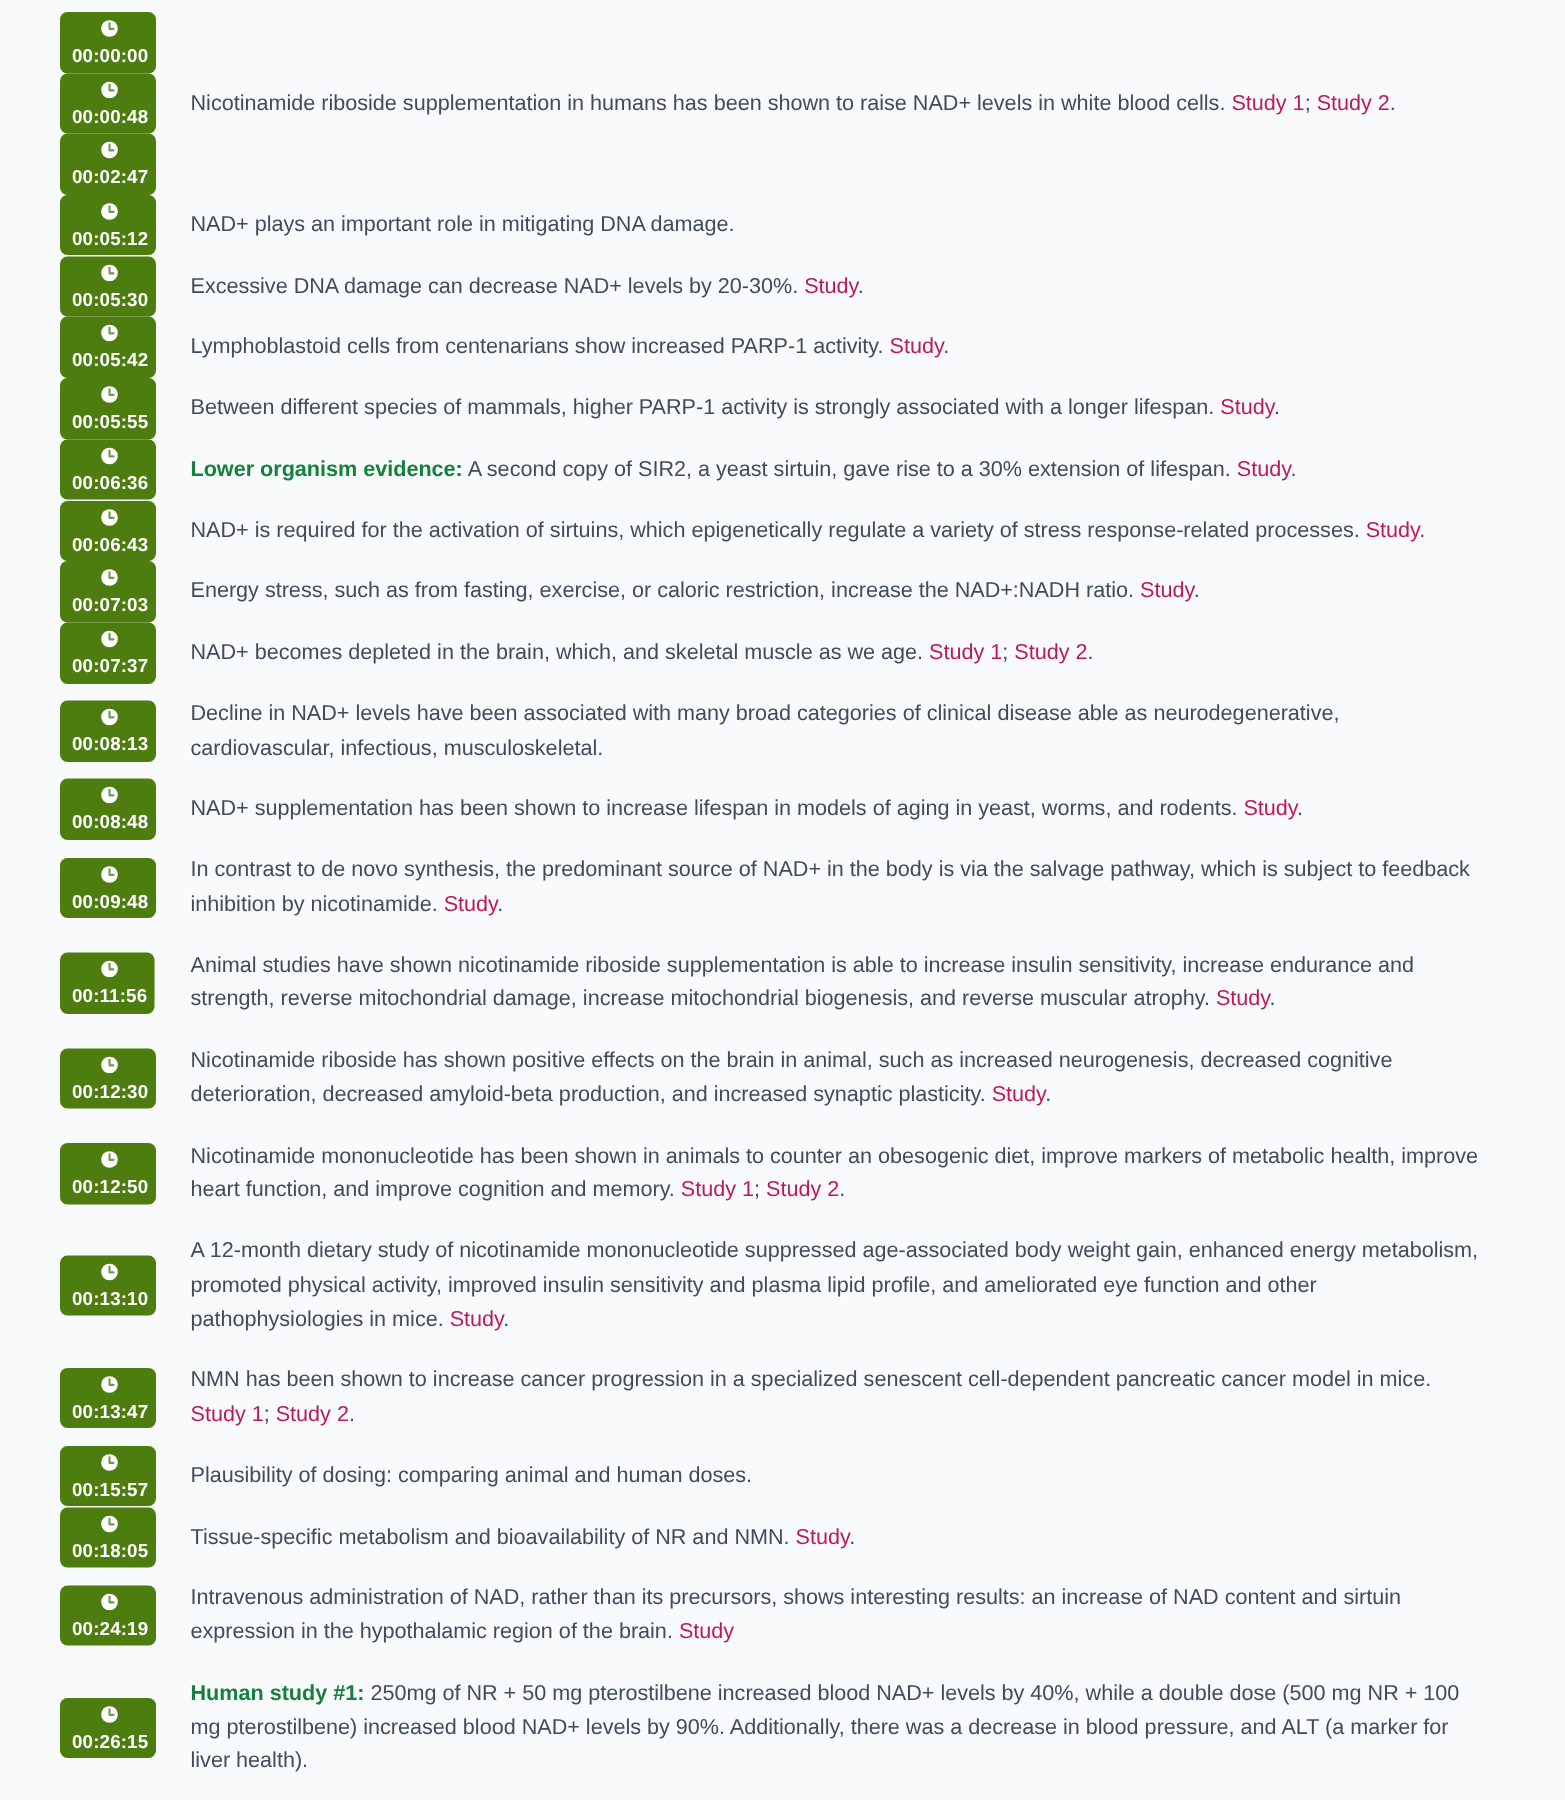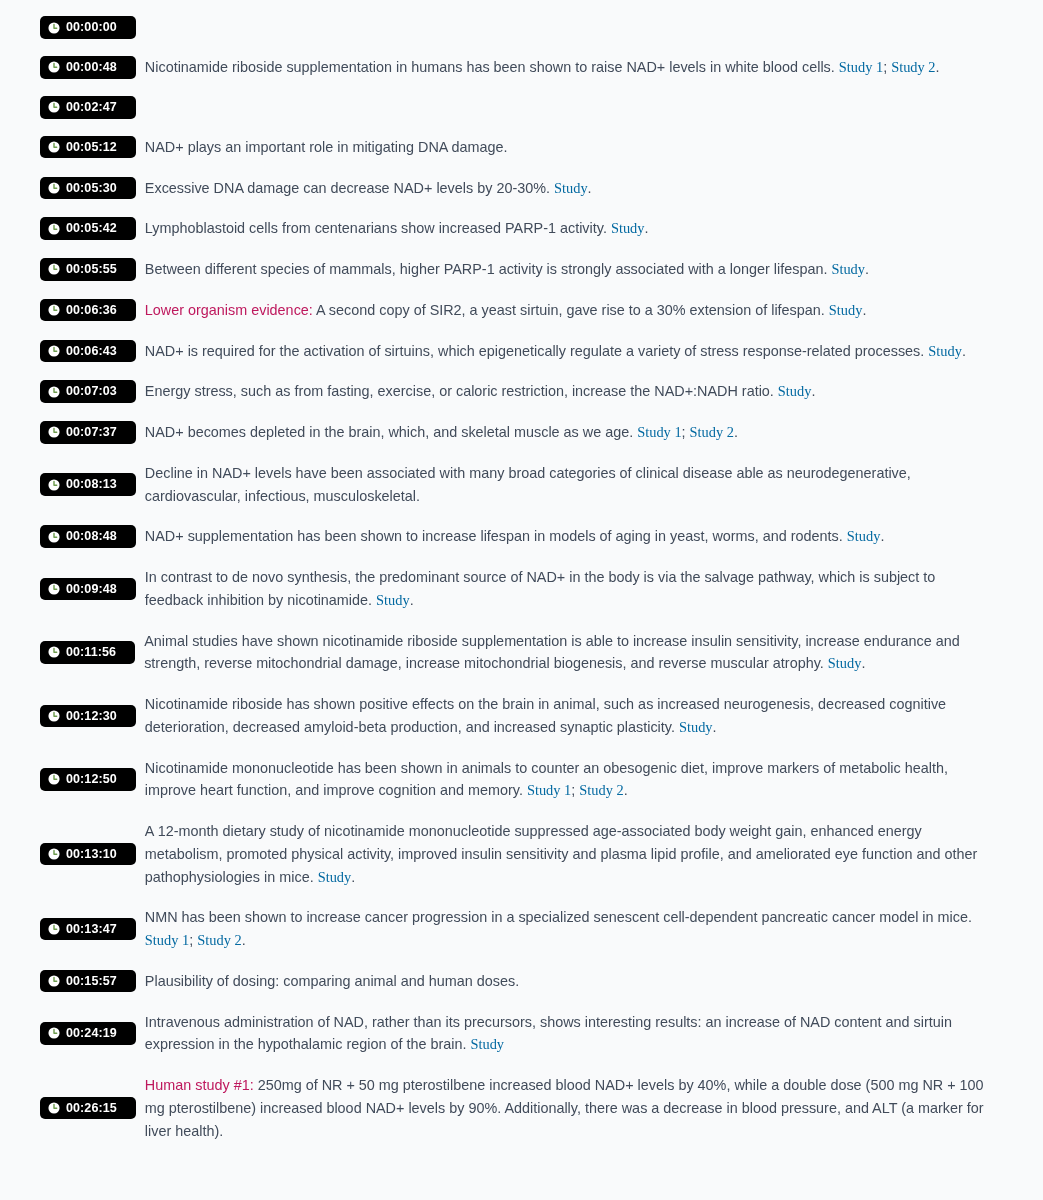--- a/index.html
+++ b/index.html
@@ -31,55 +31,55 @@
     display: flex;
     align-items: center;
     justify-content: flex-start;
     padding-left: 40px;
     align-self: center;
   }
   .ts-badge {
     display: inline-flex;
     align-items: center;
     gap: 6px;
-    background: #000000;
+    background: #4d7c0f;
     color: #ffffff;
     border-radius: 5px;
-    padding: 5px 19px 5px 8px;
+    padding: 5px 5px 5px 8px;
     font-size: 12.5px;
     font-weight: bold;
     line-height: 1;
     letter-spacing: 0.1px;
     white-space: nowrap;
     font-family: "Liberation Sans", sans-serif;
     cursor: pointer;
     user-select: none;
+    flex-direction: column;
   }
   .clock-icon {
     display: inline-block;
     width: 12px;
     height: 12px;
     flex: 0 0 12px;
     line-height: 0;
   }
   .clock-icon svg { display: block; }
   .ts-text-cell {
     flex: 1 1 auto;
     padding: 9px 55px 9px 9px;
     font-size: 14.4px;
     line-height: 1.58;
     color: #414b5a;
     font-family: "Liberation Sans", sans-serif;
   }
-  .ts-text-cell b { font-weight: normal; color: #be185d; }
+  .ts-text-cell b { font-weight: bold; color: #15803d; }
   .ts-link {
-    color: #0369a1;
+    color: #be185d;
     text-decoration: none;
     cursor: pointer;
-    font-family: Liberation Serif, serif;
   }
 </style>
 </head>
 <body>
 
 <div id="timestamp-list">
     <div class="ts-row">
       <div class="ts-badge-cell">
         <span class="ts-badge">
           <span class="clock-icon">
@@ -359,20 +359,34 @@
     </div>
     <div class="ts-row">
       <div class="ts-badge-cell">
         <span class="ts-badge">
           <span class="clock-icon">
             <svg viewBox="0 0 16 16" width="12" height="12" aria-hidden="true">
               <circle cx="8" cy="8" r="7.4" fill="#ffffff"></circle>
               <path d="M8 3.3 v5.0 h3.6" fill="none" stroke="#6d9b4e" stroke-width="1.9" stroke-linecap="round" stroke-linejoin="round"></path>
             </svg>
           </span>
+          <span>00:18:05</span>
+        </span>
+      </div>
+      <div class="ts-text-cell"><span>Tissue-specific metabolism and bioavailability of NR and NMN. </span><a class="ts-link" href="#">Study</a><span>.</span></div>
+    </div>
+    <div class="ts-row">
+      <div class="ts-badge-cell">
+        <span class="ts-badge">
+          <span class="clock-icon">
+            <svg viewBox="0 0 16 16" width="12" height="12" aria-hidden="true">
+              <circle cx="8" cy="8" r="7.4" fill="#ffffff"></circle>
+              <path d="M8 3.3 v5.0 h3.6" fill="none" stroke="#6d9b4e" stroke-width="1.9" stroke-linecap="round" stroke-linejoin="round"></path>
+            </svg>
+          </span>
           <span>00:24:19</span>
         </span>
       </div>
       <div class="ts-text-cell"><span>Intravenous administration of NAD, rather than its precursors, shows interesting results: an increase of NAD content and sirtuin expression in the hypothalamic region of the brain. </span><a class="ts-link" href="#">Study</a></div>
     </div>
     <div class="ts-row">
       <div class="ts-badge-cell">
         <span class="ts-badge">
           <span class="clock-icon">
             <svg viewBox="0 0 16 16" width="12" height="12" aria-hidden="true">

